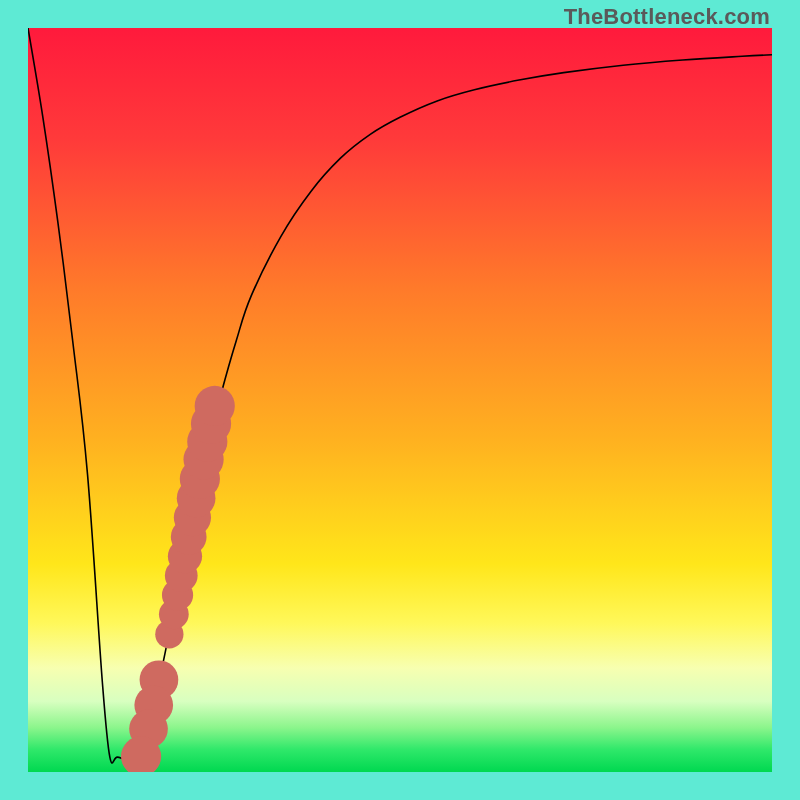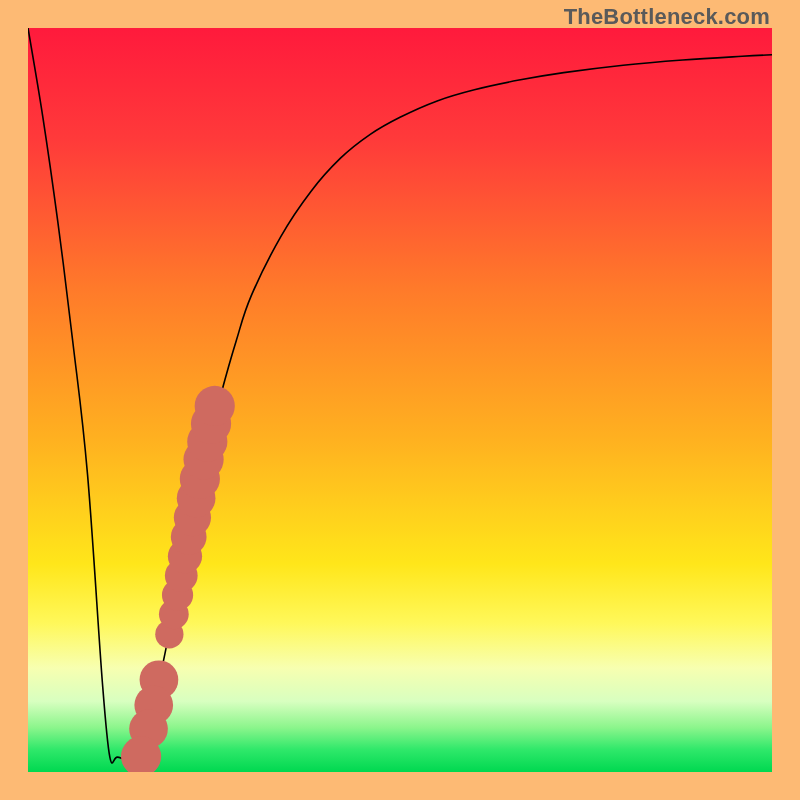--- a/index.html
+++ b/index.html
@@ -8,21 +8,21 @@
     width: 800px;
     height: 800px;
     overflow: hidden;
     background: #000;
     font-family: Arial, Helvetica, sans-serif;
   }
   .frame {
     position: absolute;
     left: 0; top: 0;
     width: 800px; height: 800px;
-    background: #fdba74;
+    background: #5eead4;
   }
   .plot {
     position: absolute;
     left: 28px;
     top: 28px;
     width: 744px;
     height: 744px;
   }
   .watermark {
     position: absolute;

